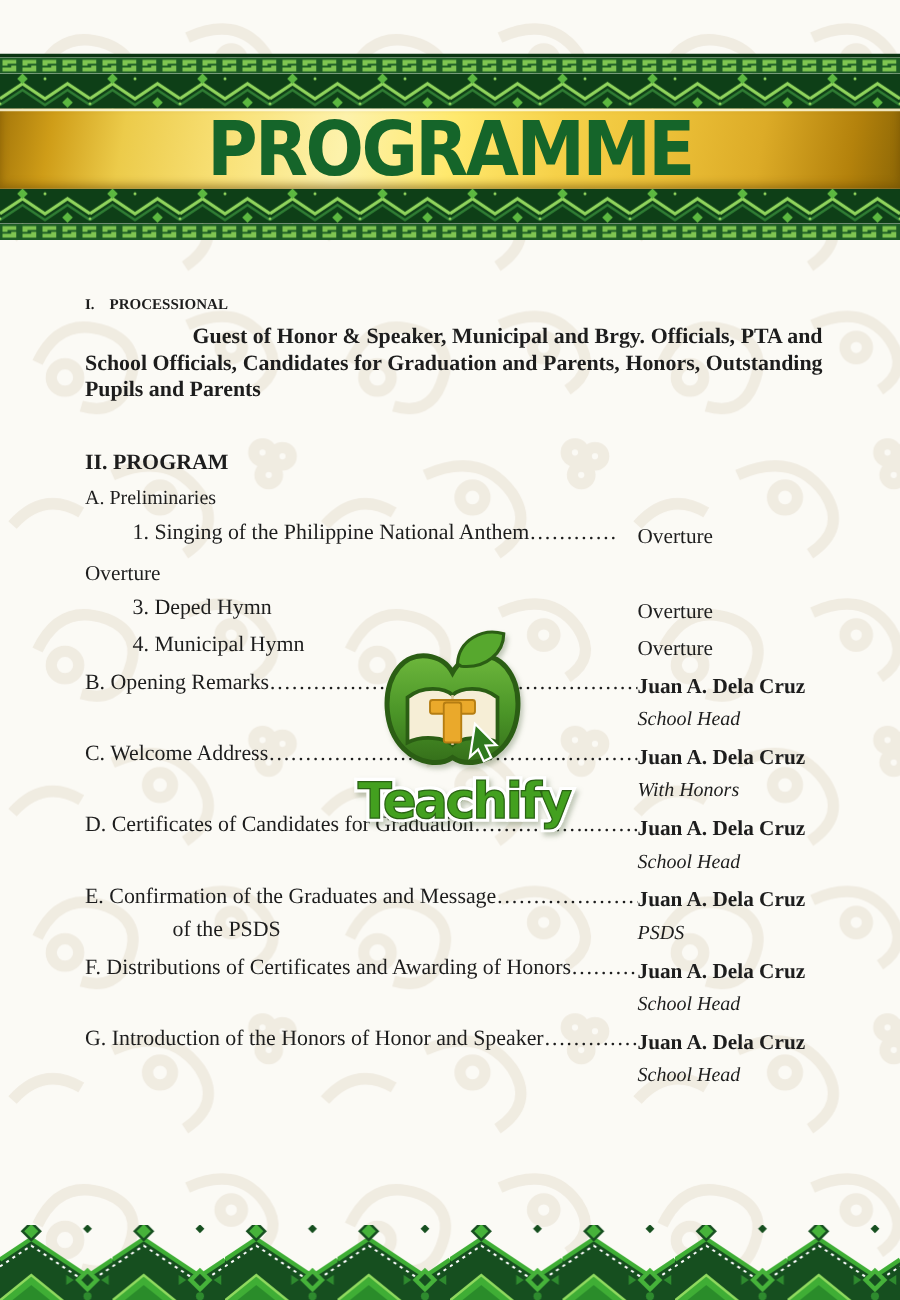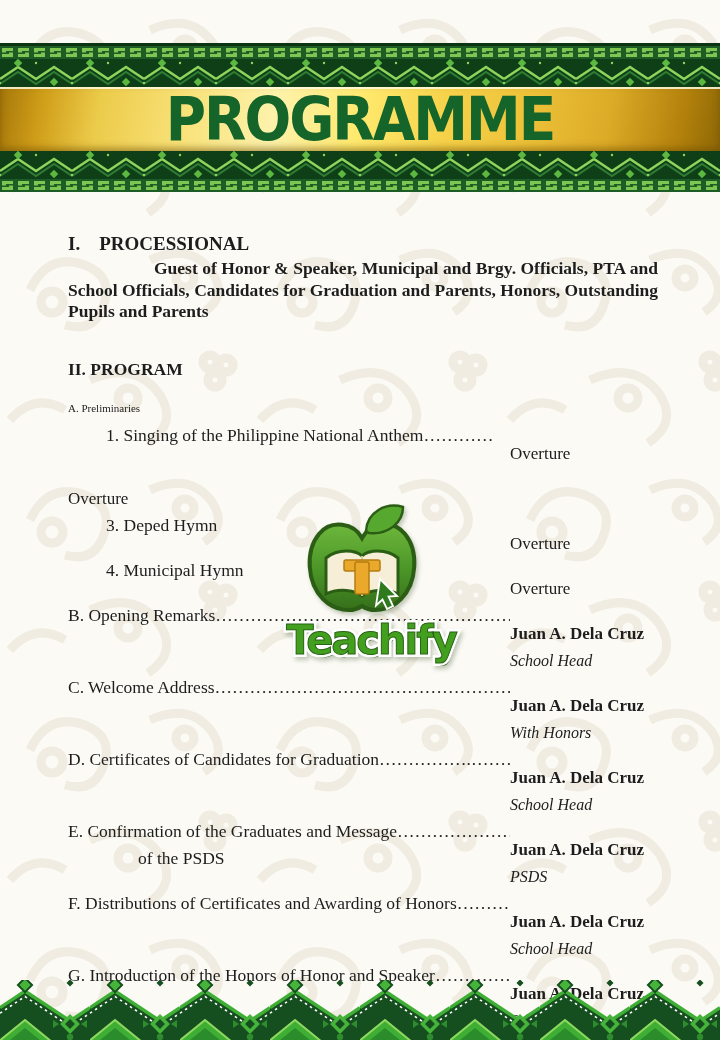--- a/index.html
+++ b/index.html
@@ -23,35 +23,35 @@
     display:flex; align-items:center; justify-content:center;
   }
   .banner-title {
     font-family:"DejaVu Sans", sans-serif; font-weight:bold;
     font-size:55px; letter-spacing:-2px; color:#15652a;
     transform:scaleY(1.1); line-height:1; white-space:nowrap;
   }
 
   
   .content { position:absolute; left:68px; top:192px; width:590px; z-index:1; }
-  .h1 { font-weight:bold; font-size:19px; line-height:27px; white-space:pre-wrap; margin-top:38px; }
+  .h1 { font-weight:bold; font-size:12px; line-height:27px; white-space:pre-wrap; margin-top:38px; }
   .para { font-size:17.5px; line-height:21.6px; text-align:justify; text-indent:86px; margin-top:1px;font-weight:bold; }
   .h2 { font-weight:bold; font-size:17.5px; line-height:27px; white-space:pre-wrap; margin-top:33px; }
-  .sub { font-size:11px; line-height:27px; margin-top:12px; }
+  .sub { font-size:16px; line-height:27px; margin-top:2px; }
 
   .prow { display:flex; font-size:17.5px; line-height:27px; }
   .prow.indented .pleft { padding-left:38px; }
   .pleft { flex:1; min-width:0; }
   .lline { display:flex; }
   .ltext { white-space:pre; flex:none; }
   .ldots { white-space:nowrap; overflow:hidden; }
   .ldots.fill { flex:1; }
   .lline2 { padding-left:70px; white-space:pre; }
   .lline2:empty { display:none; }
-  .pright { width:148px; flex:none; padding-top:3px;margin-top:15px; }
+  .pright { width:148px; flex:none; padding-top:3px; }
   .performer { font-size:17px; line-height:27px; }
   .rname { font-weight:bold; font-size:17px; line-height:27px;font-family:Liberation Serif, serif; }
   .rrole { font-style:italic; font-size:16px; line-height:27px; }
   .rrole:empty { display:none; }
 
   
   .watermark { position:absolute; left:276px; top:498px; z-index:3;
     filter:drop-shadow(2px 3px 2px rgba(40,70,20,.28)); }
 
   

